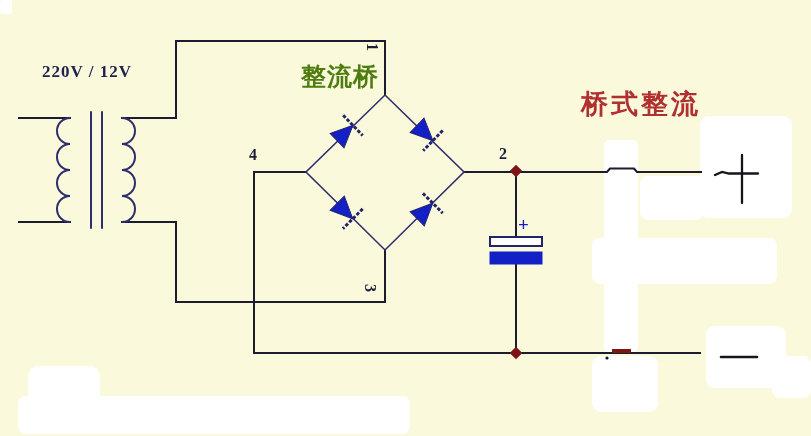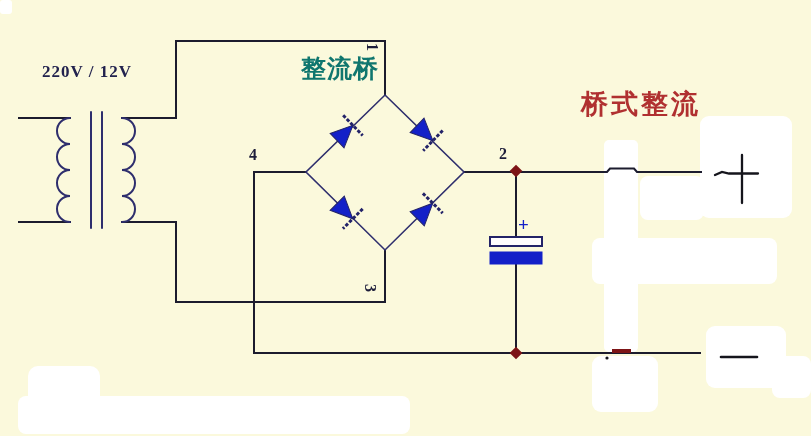--- a/index.html
+++ b/index.html
@@ -3,21 +3,21 @@
 <meta charset="utf-8">
 <style>
   html,body{margin:0;padding:0;background:#fbf9dc;}
   .stage{
     position:relative;width:811px;height:436px;background:#fbf9dc;
     overflow:hidden;font-family:"Liberation Serif",serif;
   }
   .stage svg{position:absolute;left:0;top:0;}
   .lbl{position:absolute;white-space:nowrap;font-weight:bold;line-height:1;}
   .lbl-ratio{left:14px;top:63px;font-size:17px;letter-spacing:1px;color:#22224e;margin-left:28px;}
-  .lbl-bridge{left:301px;top:56px;font-size:25px;color:#0f766e;
+  .lbl-bridge{left:301px;top:64px;font-size:25px;color:#4d7c0f;
     font-family:Liberation Sans, sans-serif;letter-spacing:1px;}
   .lbl-title{left:561px;top:91px;font-size:27px;color:#b03030;
     font-family:"Liberation Serif","DejaVu Sans",serif;letter-spacing:3px;margin-left:20px;}
   .lbl-num{font-size:16px;color:#1d1d3a;}
   .t1{left:363px;top:39px;width:18px;text-align:center;transform:rotate(90deg);}
   .t2{left:499px;top:146px;}
   .t3{left:361px;top:280px;width:18px;text-align:center;transform:rotate(90deg);}
   .t4{left:249px;top:147px;}
   .lbl-capplus{left:518px;top:215px;font-size:19px;color:#1320c8;}
 </style>

